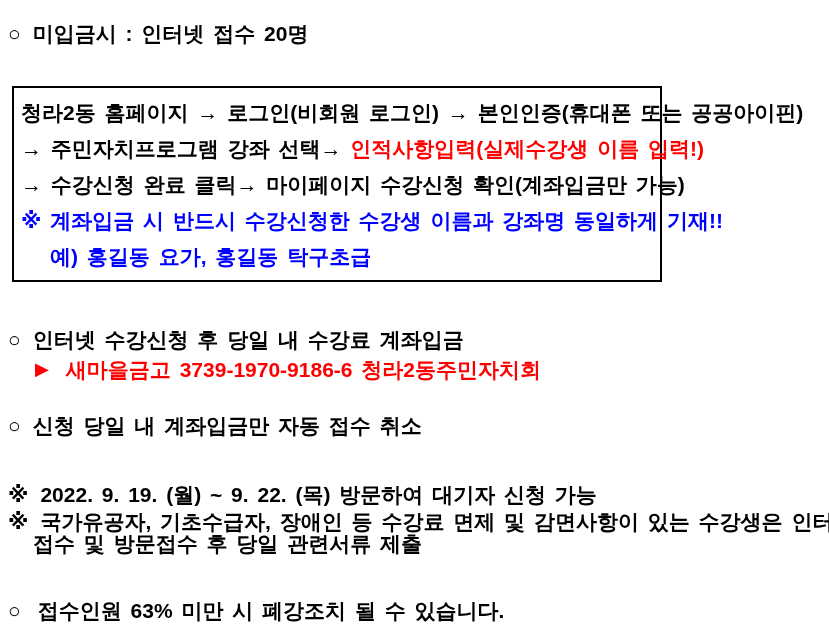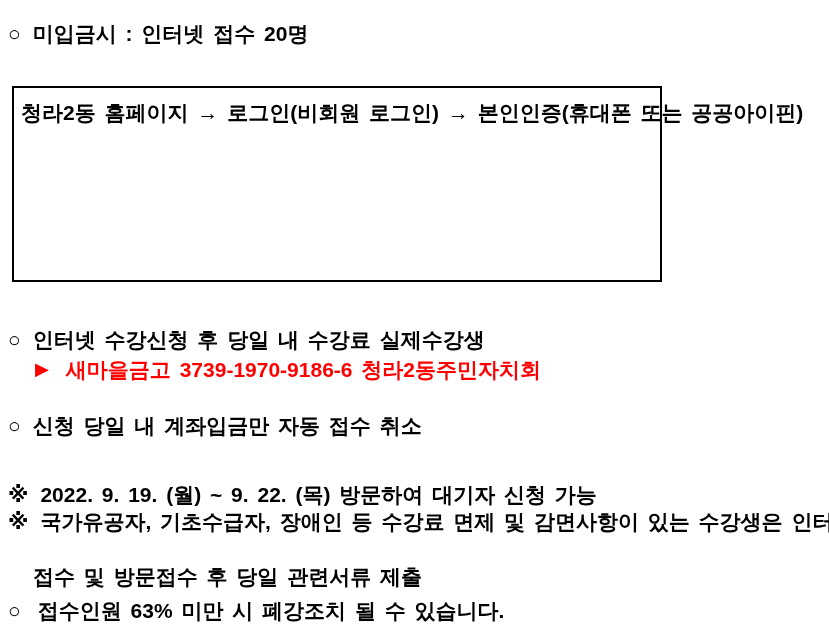--- a/index.html
+++ b/index.html
@@ -59,42 +59,46 @@
 </head>
 <body>
 
 <div class="row gap-md" style="left:8px; top:21px;">
   <span class="bullet">○</span>
   <span>미입금시 : 인터넷 접수 20명</span>
 </div>
 
 <div class="procedure-box">
   <div class="bline">청라2동 홈페이지 → 로그인(비회원 로그인) → 본인인증(휴대폰 또는 공공아이핀)</div>
+  <div class="bline"><span>→ 주민자치프로그램 강좌 선택→ </span><span class="red">인적사항입력(실제수강생 이름 입력!)</span></div>
+  <div class="bline">→ 수강신청 완료 클릭→ 마이페이지 수강신청 확인(계좌입금만 가능)</div>
+  <div class="bline blue">※ 계좌입금 시 반드시 수강신청한 수강생 이름과 강좌명 동일하게 기재!!</div>
+  <div class="bline blue bline-indent">예) 홍길동 요가, 홍길동 탁구초급</div>
 </div>
 
 <div class="row gap-md" style="left:8px; top:327px;">
   <span class="bullet">○</span>
-  <span>인터넷 수강신청 후 당일 내 수강료 실제수강생</span>
+  <span>인터넷 수강신청 후 당일 내 수강료 계좌입금</span>
 </div>
 <div class="row gap-lg" style="left:35px; top:357px;">
   <span class="tri-marker">▶</span>
   <span class="red">새마을금고 3739-1970-9186-6 청라2동주민자치회</span>
 </div>
 
 <div class="row gap-md" style="left:8px; top:413px;">
   <span class="bullet">○</span>
   <span>신청 당일 내 계좌입금만 자동 접수 취소</span>
 </div>
 
 <div class="row gap-md" style="left:8px; top:482px;">
   <span class="bullet">※</span>
   <span>2022. 9. 19. (월) ~ 9. 22. (목) 방문하여 대기자 신청 가능</span>
 </div>
 <div class="row gap-md" style="left:8px; top:509px;">
   <span class="bullet">※</span>
   <span>국가유공자, 기초수급자, 장애인 등 수강료 면제 및 감면사항이 있는 수강생은 인터넷</span>
 </div>
-<div class="wrap-indent" style="left:33px; top:564px;">접수 및 방문접수 후 당일 관련서류 제출</div>
+<div class="wrap-indent" style="left:33px; top:531px;">접수 및 방문접수 후 당일 관련서류 제출</div>
 
 <div class="row gap-lg" style="left:8px; top:598px;">
   <span class="bullet">○</span>
   <span>접수인원 63% 미만 시 폐강조치 될 수 있습니다.</span>
 </div>
 
 </body></html>

